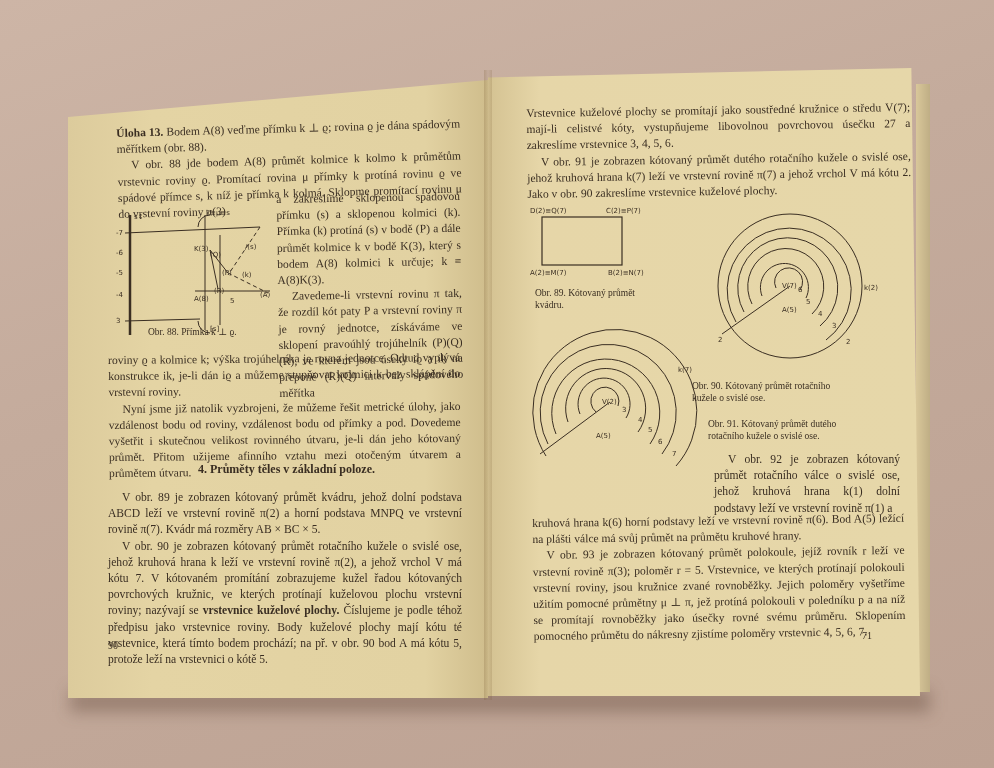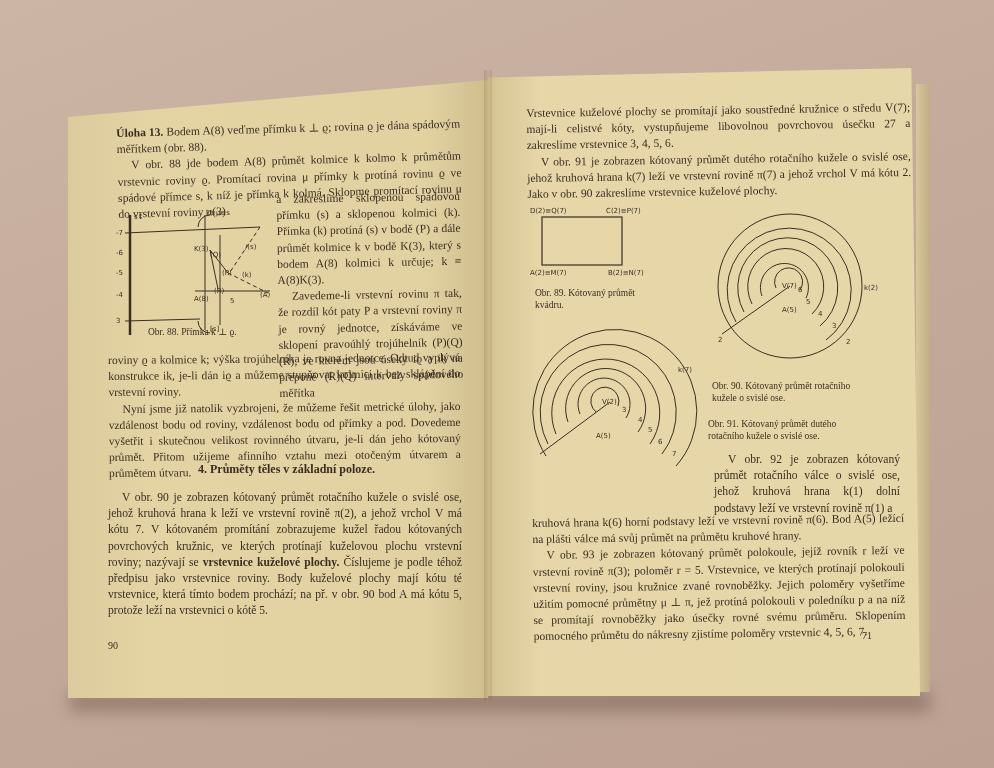--- a/index.html
+++ b/index.html
@@ -80,20 +80,21 @@
 <div class="cap" style="left:148px;top:326px;text-align:center;">Obr. 88. Přímka k ⊥ ϱ.</div>
 
 <div class="txt" style="left:108px;top:353px;width:352px;transform:rotate(-0.5deg);transform-origin:left top;">
   <p>roviny ϱ a kolmice k; výška trojúhelníka je rovna jednotce. Odtud vyplývá konstrukce ik, je-li dán iϱ a můžeme stupňovat kolmici k bez sklápění do vrstevní roviny.</p>
   <p class="ind">Nyní jsme již natolik vyzbrojeni, že můžeme řešit metrické úlohy, jako vzdálenost bodu od roviny, vzdálenost bodu od přímky a pod. Dovedeme vyšetřit i skutečnou velikost rovinného útvaru, je-li dán jeho kótovaný průmět. Přitom užijeme afinního vztahu mezi otočeným útvarem a průmětem útvaru.</p>
 </div>
 
 <div class="heading" style="left:198px;top:462px;">4. Průměty těles v základní poloze.</div>
 
 <div class="txt" style="left:108px;top:490px;width:354px;">
+  <p class="ind">V obr. 89 je zobrazen kótovaný průmět kvádru, jehož dolní podstava ABCD leží ve vrstevní rovině π(2) a horní podstava MNPQ ve vrstevní rovině π(7). Kvádr má rozměry AB × BC × 5.</p>
   <p class="ind"><span>V obr. 90 je zobrazen kótovaný průmět rotačního kužele o svislé ose, jehož kruhová hrana k leží ve vrstevní rovině π(2), a jehož vrchol V má kótu 7. V kótovaném promítání zobrazujeme kužel řadou kótovaných povrchových kružnic, ve kterých protínají kuželovou plochu vrstevní roviny; nazývají se</span> <b>vrstevnice kuželové plochy.</b> <span>Číslujeme je podle téhož předpisu jako vrstevnice roviny. Body kuželové plochy mají kótu té vrstevnice, která tímto bodem prochází; na př. v obr. 90 bod A má kótu 5, protože leží na vrstevnici o kótě 5.</span></p>
 </div>
 
 <div class="pno" style="left:108px;top:640px;">90</div>
 
 <div class="page page-right"></div>
 <div class="gutter"></div>
 
 <div class="txt" style="left:526px;top:106px;width:384px;transform:rotate(-0.9deg);transform-origin:left top;">
   <p>Vrstevnice kuželové plochy se promítají jako soustředné kružnice o středu V(7); mají-li celistvé kóty, vystupňujeme libovolnou povrchovou úsečku 27 a zakreslíme vrstevnice 3, 4, 5, 6.</p>
@@ -122,21 +123,21 @@
   <text class="lbl" x="66" y="76">V(7)</text>
   <text class="lbl" x="66" y="100">A(5)</text>
   <text class="lbl" x="148" y="78">k(2)</text>
   <text class="lbl" x="2" y="130">2</text>
     <text class="lbl" x="130" y="132">2</text>
   <text class="lbl" x="116" y="116">3</text>
     <text class="lbl" x="102" y="104">4</text>
     <text class="lbl" x="90" y="92">5</text>
     <text class="lbl" x="82" y="80">6</text>
 </svg>
-<div class="cap" style="left:712px;top:380px;width:160px;">Obr. 90. Kótovaný průmět rotačního kužele o svislé ose.</div>
+<div class="cap" style="left:692px;top:380px;width:160px;">Obr. 90. Kótovaný průmět rotačního kužele o svislé ose.</div>
 <div class="cap" style="left:708px;top:418px;width:164px;">Obr. 91. Kótovaný průmět dutého rotačního kužele o svislé ose.</div>
 
 <svg width="180" height="160" style="left:526px;top:326px;">
   <g stroke="#3a2e22" fill="none" stroke-width="1">
     <path d="M20 130 A82 82 0 1 1 150 140"></path>
     <path d="M22 118 A68 68 0 1 1 136 128"></path>
     <path d="M30 108 A54 54 0 1 1 124 118"></path>
     <path d="M42 96 A40 40 0 1 1 112 106"></path>
     <path d="M54 88 A26 26 0 1 1 100 92"></path>
     <path d="M70 86 A14 14 0 1 1 92 80"></path>

